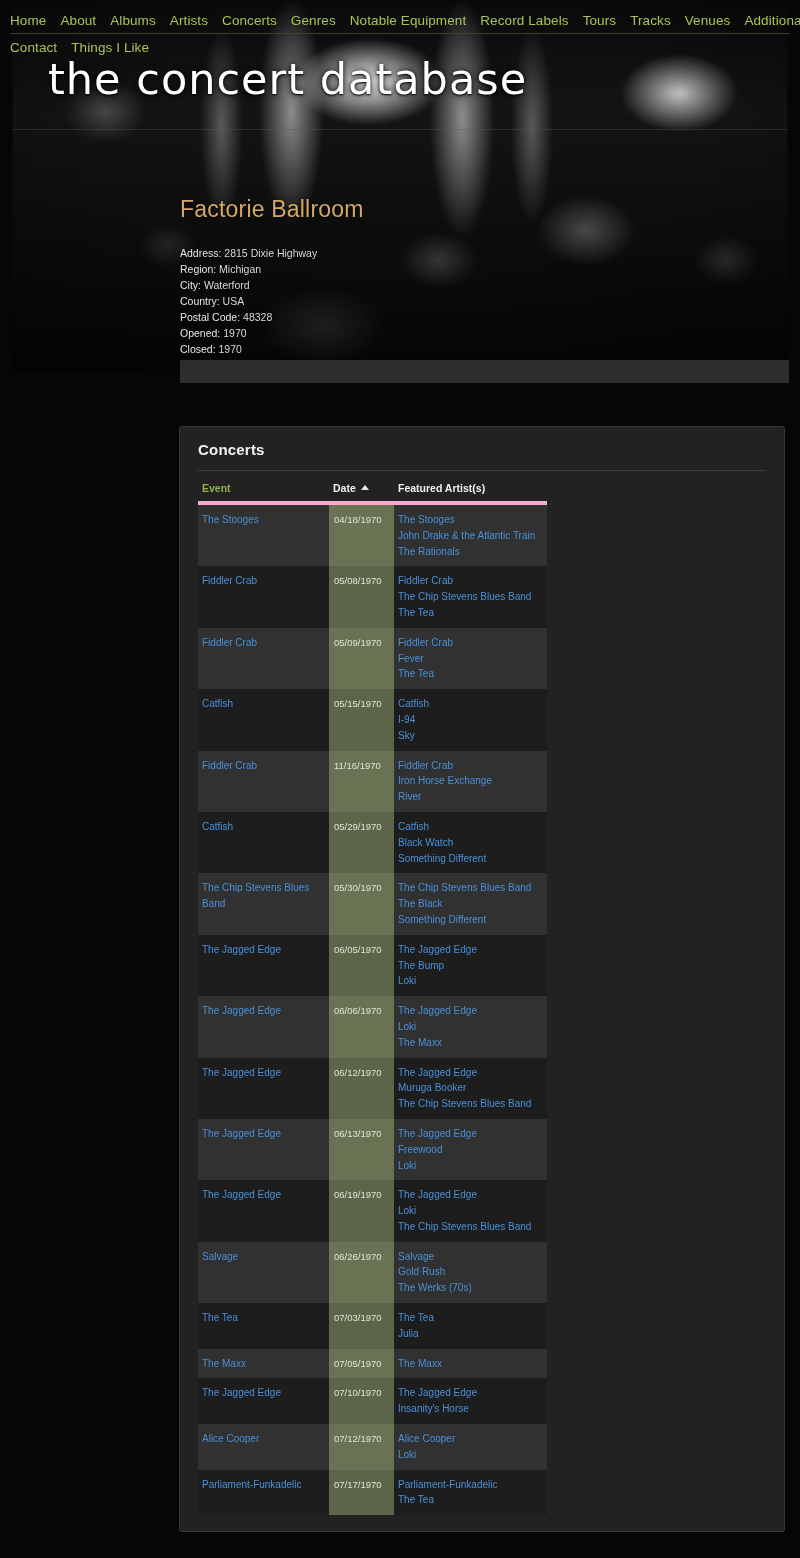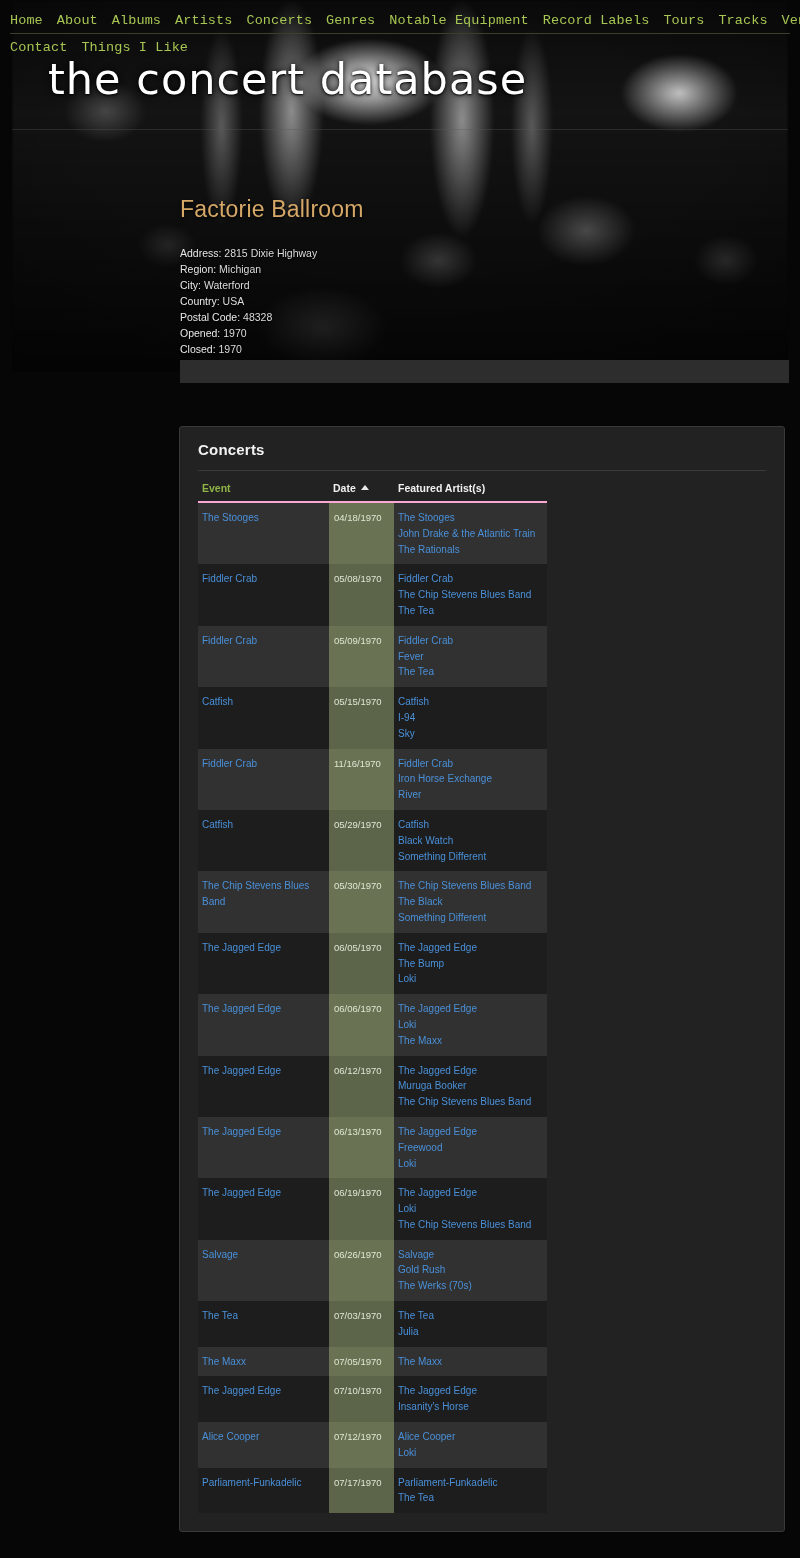--- a/index.html
+++ b/index.html
@@ -51,21 +51,20 @@
     width: 800px;
     z-index: 20;
     padding: 7px 0 0 10px;
   }
   #topnav .navrow {
     display: flex;
     align-items: center;
     flex-wrap: nowrap;
     gap: 14px;
     height: 27px;
-    font-family: Liberation Mono, monospace;
   }
   #topnav .navrow.row1 {
     border-bottom: 1px solid #39412d;
     width: 780px;
   }
   #topnav a {
     color: #a7c653;
     font-size: 13.5px;
     text-decoration: none;
     white-space: nowrap;
@@ -155,21 +154,21 @@
   }
   table.concerts col.c-event { width: 131px; }
   table.concerts col.c-date  { width: 65px; }
   table.concerts col.c-art   { width: 153px; }
 
   table.concerts thead th {
     text-align: left;
     font-size: 10.5px;
     font-weight: 700;
     padding: 2px 4px 7px 4px;
-    border-bottom: 2px solid #f9a8d4;
+    border-bottom: 4px solid #f9a8d4;
     white-space: nowrap;
   }
   th.h-event { color: #8fb347; }
   th.h-date, th.h-art { color: #f0f0f0; }
   .sort-arrow {
     display: inline-block;
     margin-left: 5px;
     width: 0; height: 0;
     border-left: 4px solid transparent;
     border-right: 4px solid transparent;

